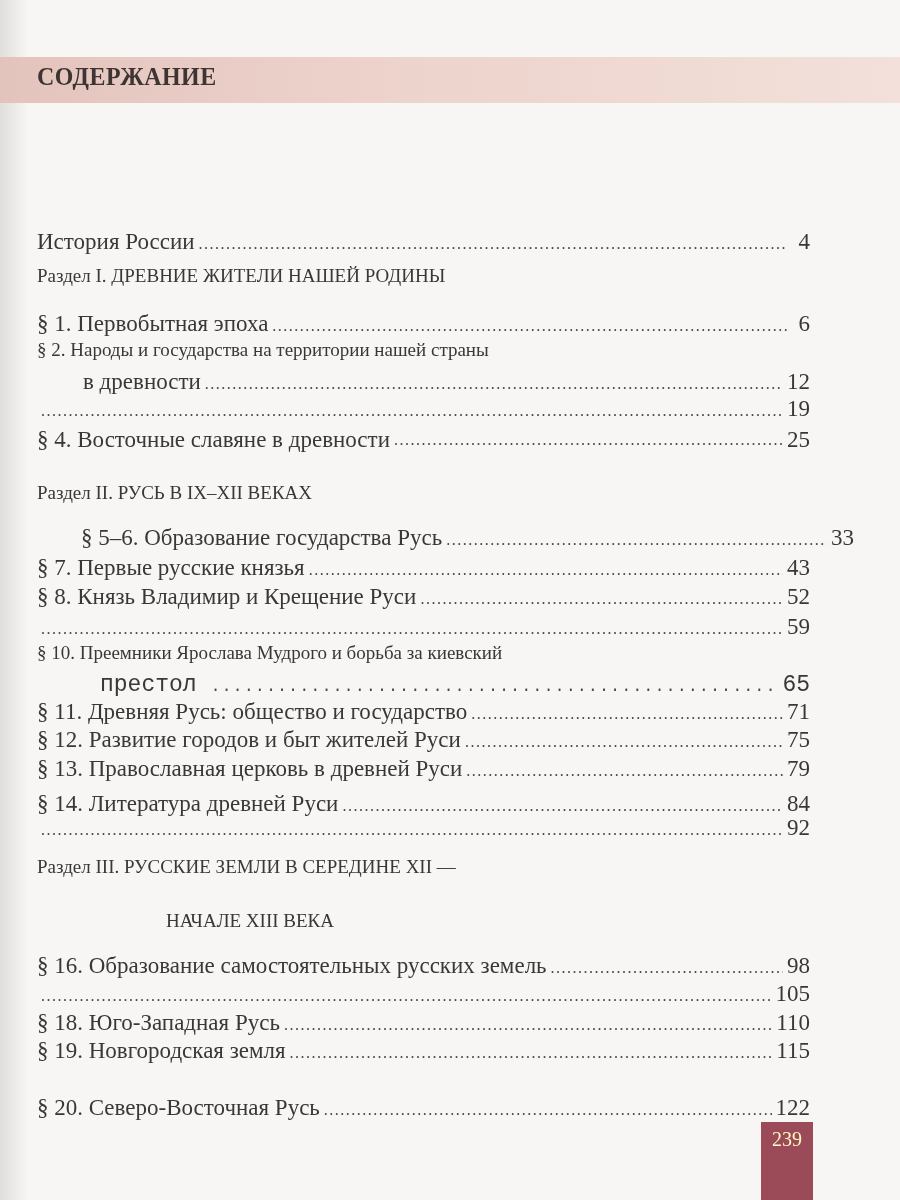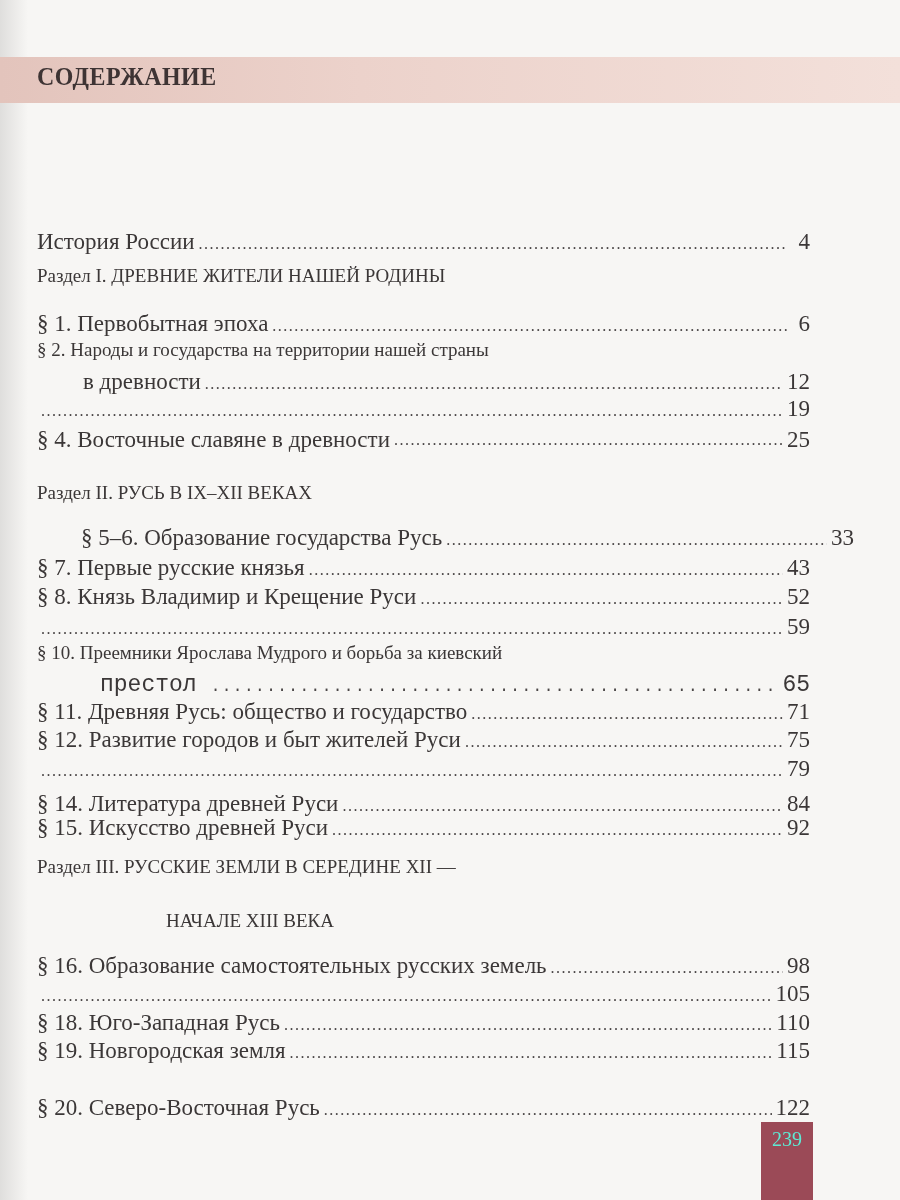--- a/index.html
+++ b/index.html
@@ -36,21 +36,21 @@
   .line .dots::before {
     content: "..................................................................................................................................................................................................";
   }
   .line .pg { text-align: right; min-width: 18px; }
   .heading {
     position: absolute; left: 37px; font-size: 19px; white-space: nowrap;
   }
   .page-tab {
     position: absolute; left: 761px; top: 1122px; width: 52px; height: 78px;
     background: #9b4a57;
-    color: #5eead4; font-size: 20px; text-align: center;
+    color: #fef9c3; font-size: 20px; text-align: center;
     padding-top: 6px; box-sizing: border-box;
   }
 </style>
 </head>
 <body>
 
 <div class="gutter-shadow"></div>
 
 <div class="header-band"></div>
 <div class="header-title">СОДЕРЖАНИЕ</div>
@@ -115,30 +115,30 @@
   <span class="lbl">§ 11. Древняя Русь: общество и государство</span>
   <span class="dots"></span>
   <span class="pg">71</span>
 </div>
 <div class="line" style="top:727px;">
   <span class="lbl">§ 12. Развитие городов и быт жителей Руси</span>
   <span class="dots"></span>
   <span class="pg">75</span>
 </div>
 <div class="line" style="top:756px;">
+  <span class="lbl">§ 13. Православная церковь в древней Руси</span>
   <span class="dots"></span>
   <span class="pg">79</span>
 </div>
 <div class="line" style="top:791px;">
   <span class="lbl">§ 14. Литература древней Руси</span>
   <span class="dots"></span>
   <span class="pg">84</span>
 </div>
 <div class="line" style="top:815px;">
-  <span class="lbl">§ 15. Искусство древней Руси</span>
   <span class="dots"></span>
   <span class="pg">92</span>
 </div>
 
 <div class="heading" style="top:856px;">Раздел III. РУССКИЕ ЗЕМЛИ В СЕРЕДИНЕ XII —</div>
 <div class="heading" style="top:910px; left:166px;">НАЧАЛЕ XIII ВЕКА</div>
 
 <div class="line" style="top:953px;">
   <span class="lbl">§ 16. Образование самостоятельных русских земель</span>
   <span class="dots"></span>

